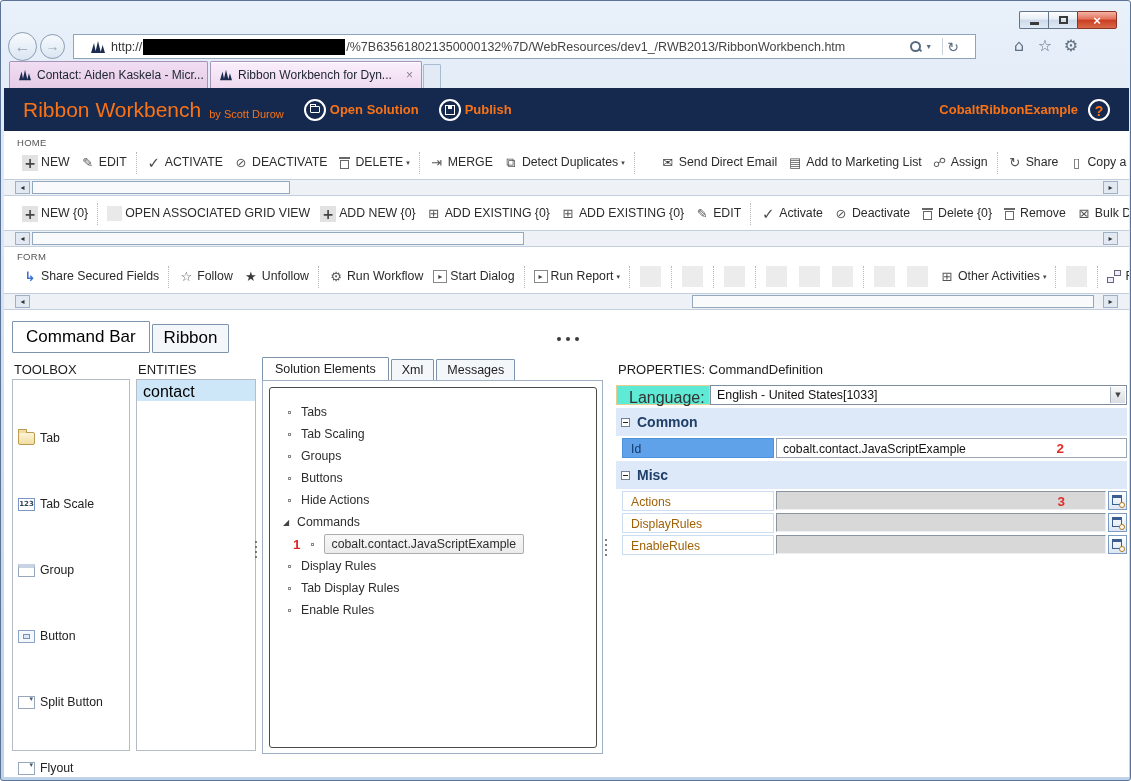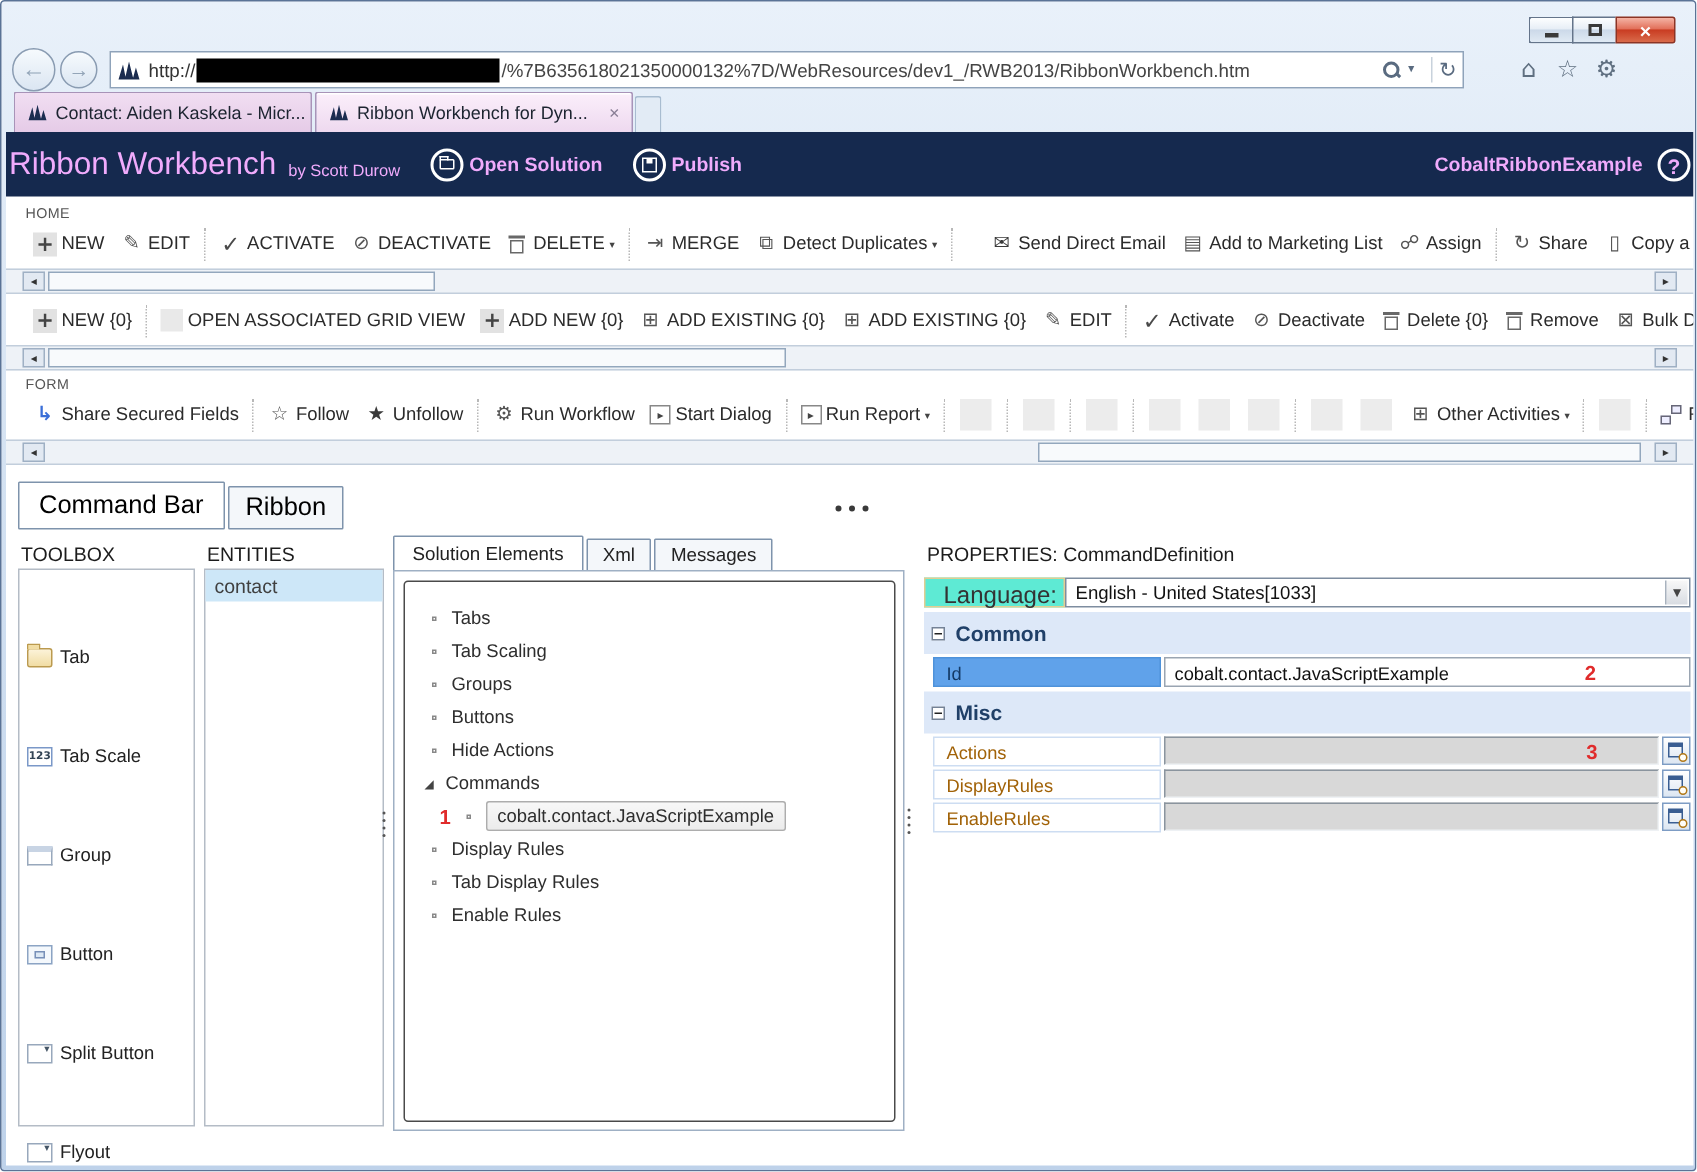--- a/index.html
+++ b/index.html
@@ -20,21 +20,21 @@
   .wbtn.close{width:40px;border:1px solid #8c3425;border-radius:0 2px 2px 0;color:#fff;font-weight:bold;font-size:13px;
         background:linear-gradient(180deg,#f4b3a4,#e2705a 45%,#c93c22 50%,#d96a4a);}
 
   
   .addr{position:absolute;top:31px;left:0;width:100%;height:29px;}
   .navcirc{position:absolute;border-radius:50%;border:1px solid #8a9cb2;color:#93a5b8;text-align:center;
            background:linear-gradient(180deg,#f6fafd,#dbe6f2);}
   .nav-back{left:7px;top:0;width:29px;height:29px;font-size:16px;line-height:27px;}
   .nav-fwd{left:39px;top:2px;width:25px;height:25px;font-size:14px;line-height:23px;}
   .addr-field{position:absolute;left:72px;top:2px;width:903px;height:25px;background:#fff;border:1px solid #8fa3ba;
-              display:flex;align-items:center;padding:0 4px;font-size:12.5px;color:#333;white-space:nowrap;}
+              display:flex;align-items:center;padding:0 16px;font-size:12.5px;color:#333;white-space:nowrap;}
   .addr-field .fav{margin-right:5px;flex:none;}
   .redact{display:inline-block;width:202px;height:16px;background:#000;margin:0 1px;flex:none;}
   .url-suffix{color:#444;overflow:hidden;}
   .af-spacer{flex:1;}
   .mag{position:relative;width:13px;height:13px;flex:none;margin:0 3px;}
   .mag::before{content:"";position:absolute;left:1px;top:1px;width:7px;height:7px;border:2px solid #5a6b80;border-radius:50%;}
   .mag::after{content:"";position:absolute;left:9px;top:9px;width:4px;height:2px;background:#5a6b80;transform:rotate(45deg);}
   .af-caret{font-size:7px;color:#5a6b80;margin-right:6px;}
   .af-sep{width:0;height:17px;border-left:1px solid #c8d2dc;margin:0 4px;}
   .af-refresh{font-size:14px;color:#5a6b80;font-family:"DejaVu Sans",sans-serif;}
@@ -51,21 +51,21 @@
   .btab1{left:8px;width:199px;}
   .btab2{left:209px;width:212px;}
   .tab-close{margin-left:auto;color:#8a7f96;font-size:12px;padding-left:8px;}
   .tab-stub{position:absolute;left:422px;top:3px;width:18px;height:24px;background:#e2ebf5;
             border:1px solid #a8bcd0;border-bottom:none;border-radius:2px 2px 0 0;}
 
   
   .page{position:absolute;top:87px;left:3px;width:1125px;height:689px;background:#fff;overflow:hidden;}
 
   
-  .apph{height:43px;background:#15294e;display:flex;align-items:center;color:#f0abfc;padding:0 2px;}
+  .apph{height:43px;background:#15294e;display:flex;align-items:center;color:#f97316;padding:0 19px;}
   .apph-title{font-size:21px;}
   .apph-by{font-size:11px;margin:8px 0 0 8px;}
   .hdr-btn{display:flex;align-items:center;margin-left:20px;font-size:13px;font-weight:bold;cursor:pointer;}
   .circ{width:22px;height:22px;border:2px solid #fff;border-radius:50%;margin-right:4px;flex:none;
         display:flex;align-items:center;justify-content:center;position:relative;}
   .gl-folder{width:10px;height:7px;border:1px solid #fff;border-radius:1px;position:relative;}
   .gl-folder::before{content:"";position:absolute;top:-3px;left:-1px;width:4px;height:2px;border:1px solid #fff;border-bottom:none;}
   .gl-save{width:10px;height:10px;border:1px solid #fff;position:relative;}
   .gl-save::before{content:"";position:absolute;top:0;left:2px;width:4px;height:3px;background:#fff;}
   .apph-right{margin-left:auto;display:flex;align-items:center;}
@@ -119,21 +119,21 @@
   .tbx-folder::before{content:"";position:absolute;top:-4px;left:-1px;width:7px;height:3px;background:#f1dda4;border:1px solid #bb9a4e;border-bottom:none;border-radius:1px 1px 0 0;}
   .tbx-scale{border:1px solid #7a98c8;background:#fff;font-size:7px;color:#345;text-align:center;line-height:11px;font-weight:bold;}
   .tbx-group{border:1px solid #98a8bc;background:#fff;border-top:4px solid #c8d4e4;}
   .tbx-button{border:1px solid #8ca4c4;background:#f4f8fc;}
   .tbx-button::after{content:"";position:absolute;left:4px;right:4px;top:3px;bottom:3px;border:1px solid #7890b8;background:#dce8f4;}
   .tbx-split,.tbx-flyout{border:1px solid #98a8bc;background:#fff;}
   .tbx-split::after,.tbx-flyout::after{content:"▾";position:absolute;right:1px;top:-2px;font-size:7px;color:#456;}
   .tbx-menu{border:1px solid #c89858;background:linear-gradient(180deg,#f0a830 0 3px,#fff 3px 5px,#c8d0dc 5px 7px,#fff 7px 9px,#f0a830 9px 12px);}
 
   .ent-box{position:absolute;left:132px;top:26px;width:120px;height:372px;border:1px solid #b4bcc6;background:#fff;}
-  .ent-item{height:21px;font-size:13px;padding:3px 0 0 6px;color:#404040;cursor:pointer;}
+  .ent-item{height:21px;font-size:16px;padding:3px 0 0 6px;color:#000000;cursor:pointer;}
   .ent-item.selected{background:#cde7f8;}
 
   .vdots{position:absolute;display:flex;flex-direction:column;gap:3px;align-items:center;}
   .vdots i{width:2px;height:2px;border-radius:50%;background:#555;}
   .hdots{position:absolute;display:flex;gap:5px;}
   .hdots i{width:4px;height:4px;border-radius:50%;background:#3a3a3a;}
 
   .sol-tabs{position:absolute;left:258px;top:4px;display:flex;gap:2px;align-items:flex-end;}
   .stab{border:1px solid #7e93ac;background:#f4f7fa;font-size:12.5px;padding:3px 10px 4px;color:#222;border-radius:1px;cursor:pointer;}
   .stab.active{background:#fff;padding:4px 12px 5px;}

